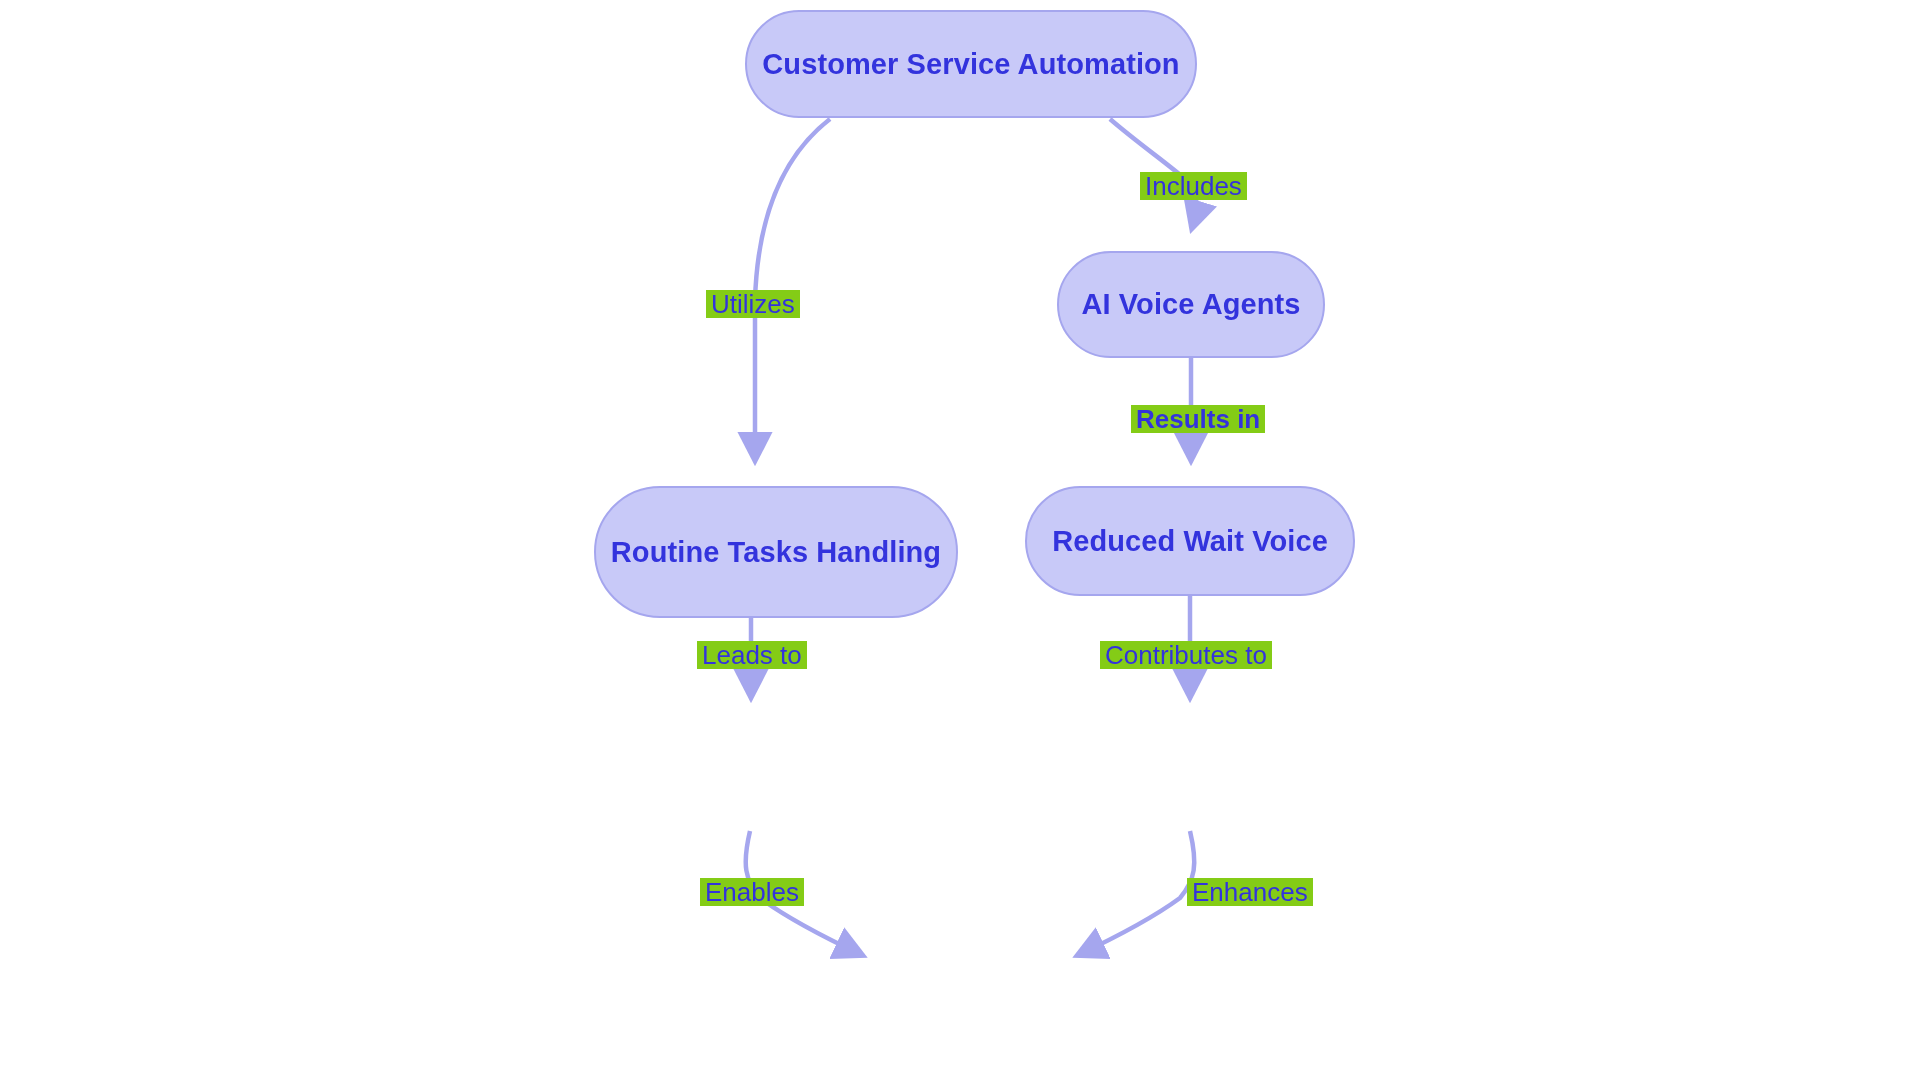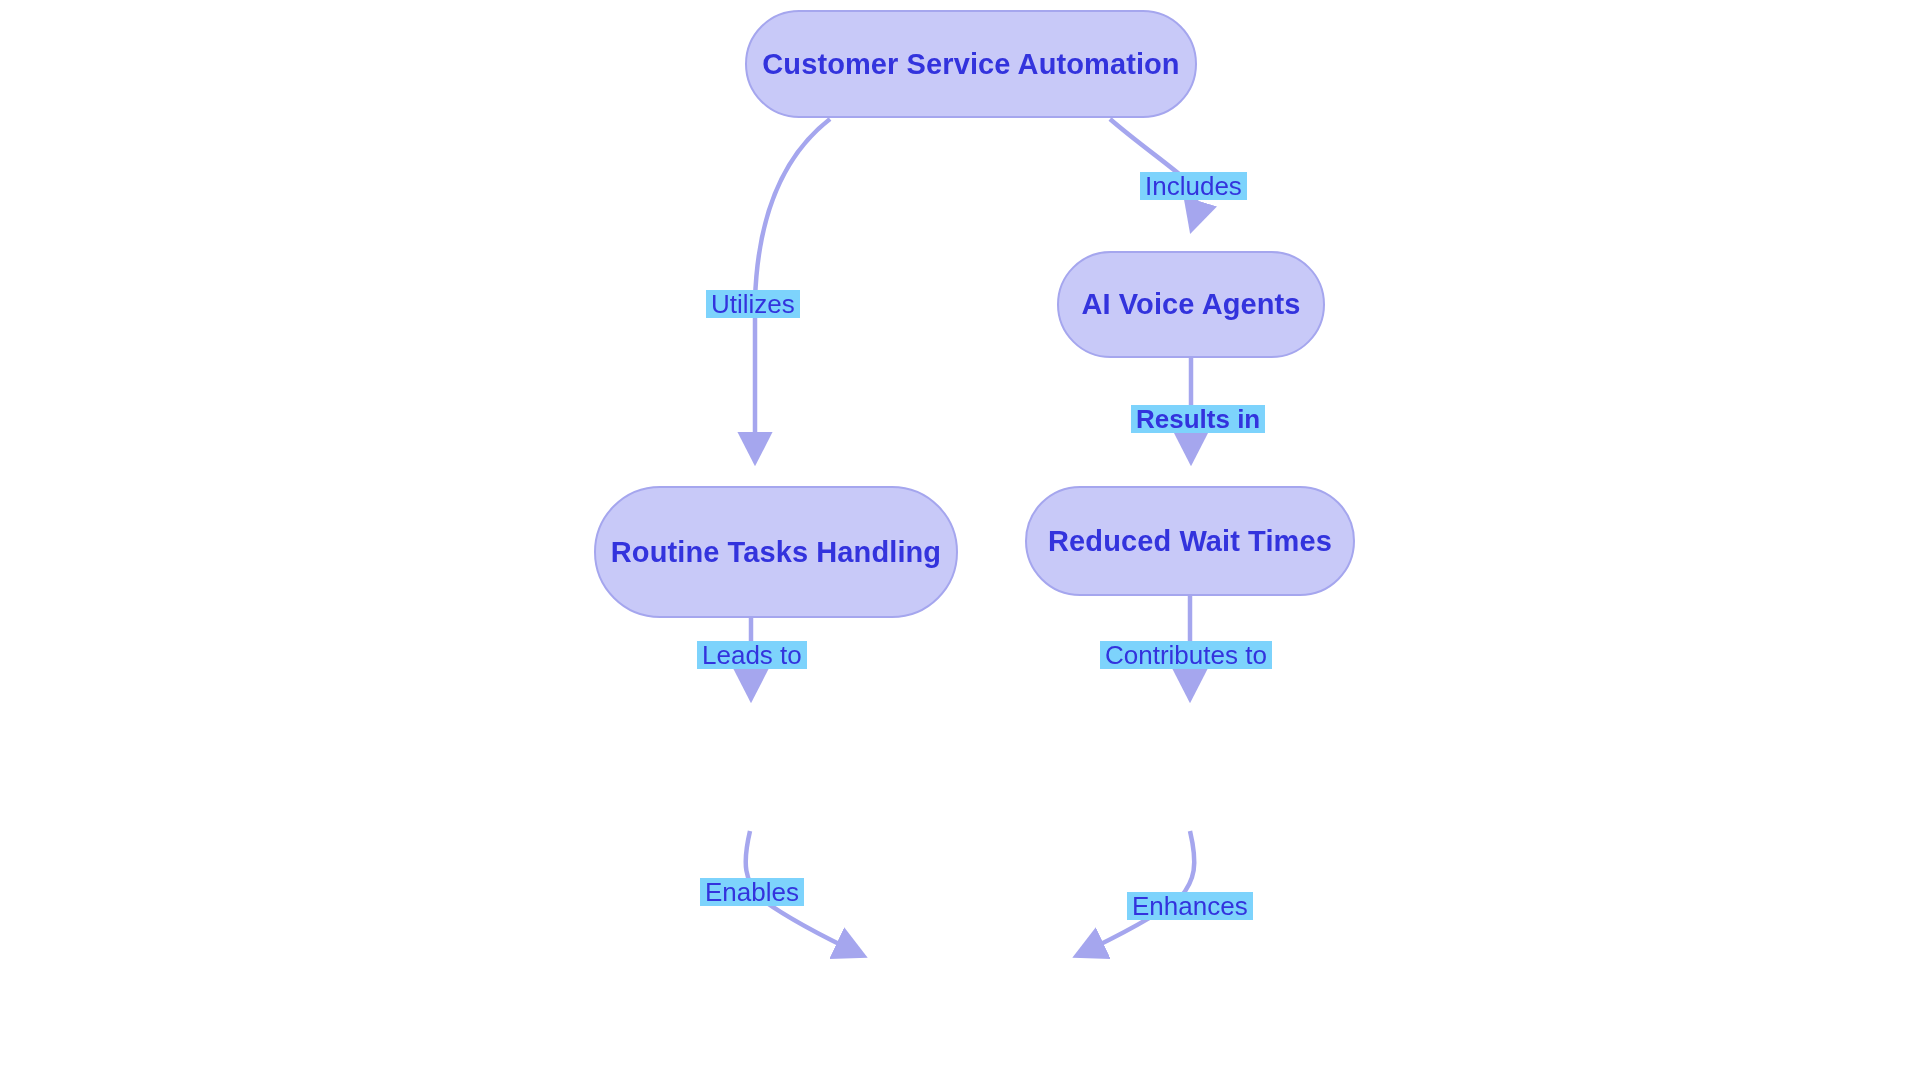--- a/index.html
+++ b/index.html
@@ -48,21 +48,21 @@
     line-height: 1;
   }
   .edge-label {
     position: absolute;
     color: #3333dd;
     font-size: 26px;
     font-weight: 400;
     white-space: nowrap;
     z-index: 3;
     line-height: 1;
-    background: #7dd3fc;
+    background: #84cc16;
     padding: 1px 5px;
   }
 </style>
 </head>
 <body>
 
 <div id="flow-canvas">
 
   <svg id="edge-layer" viewBox="0 0 1920 1083">
     <defs>
@@ -92,33 +92,33 @@
 
   <div class="node" style="left:1057px; top:251px; width:268px; height:107px;">
     <span class="node-label">AI Voice Agents</span>
   </div>
 
   <div class="node" style="left:594px; top:486px; width:364px; height:132px;">
     <span class="node-label">Routine Tasks Handling</span>
   </div>
 
   <div class="node" style="left:1025px; top:486px; width:330px; height:110px;">
-    <span class="node-label">Reduced Wait Times</span>
+    <span class="node-label">Reduced Wait Voice</span>
   </div>
 
 
 
 
   <div class="edge-label" style="left:1140px; top:172px;">Includes</div>
 
   <div class="edge-label" style="left:706px; top:290px;">Utilizes</div>
 
   <div class="edge-label" style="left:1131px; top:405px;font-weight:bold;">Results in</div>
 
   <div class="edge-label" style="left:697px; top:641px;">Leads to</div>
 
   <div class="edge-label" style="left:1100px; top:641px;">Contributes to</div>
 
   <div class="edge-label" style="left:700px; top:878px;">Enables</div>
 
-  <div class="edge-label" style="left:1127px; top:878px;margin-top:14px;">Enhances</div>
+  <div class="edge-label" style="left:1187px; top:878px;">Enhances</div>
 
 </div>
 
 </body></html>

